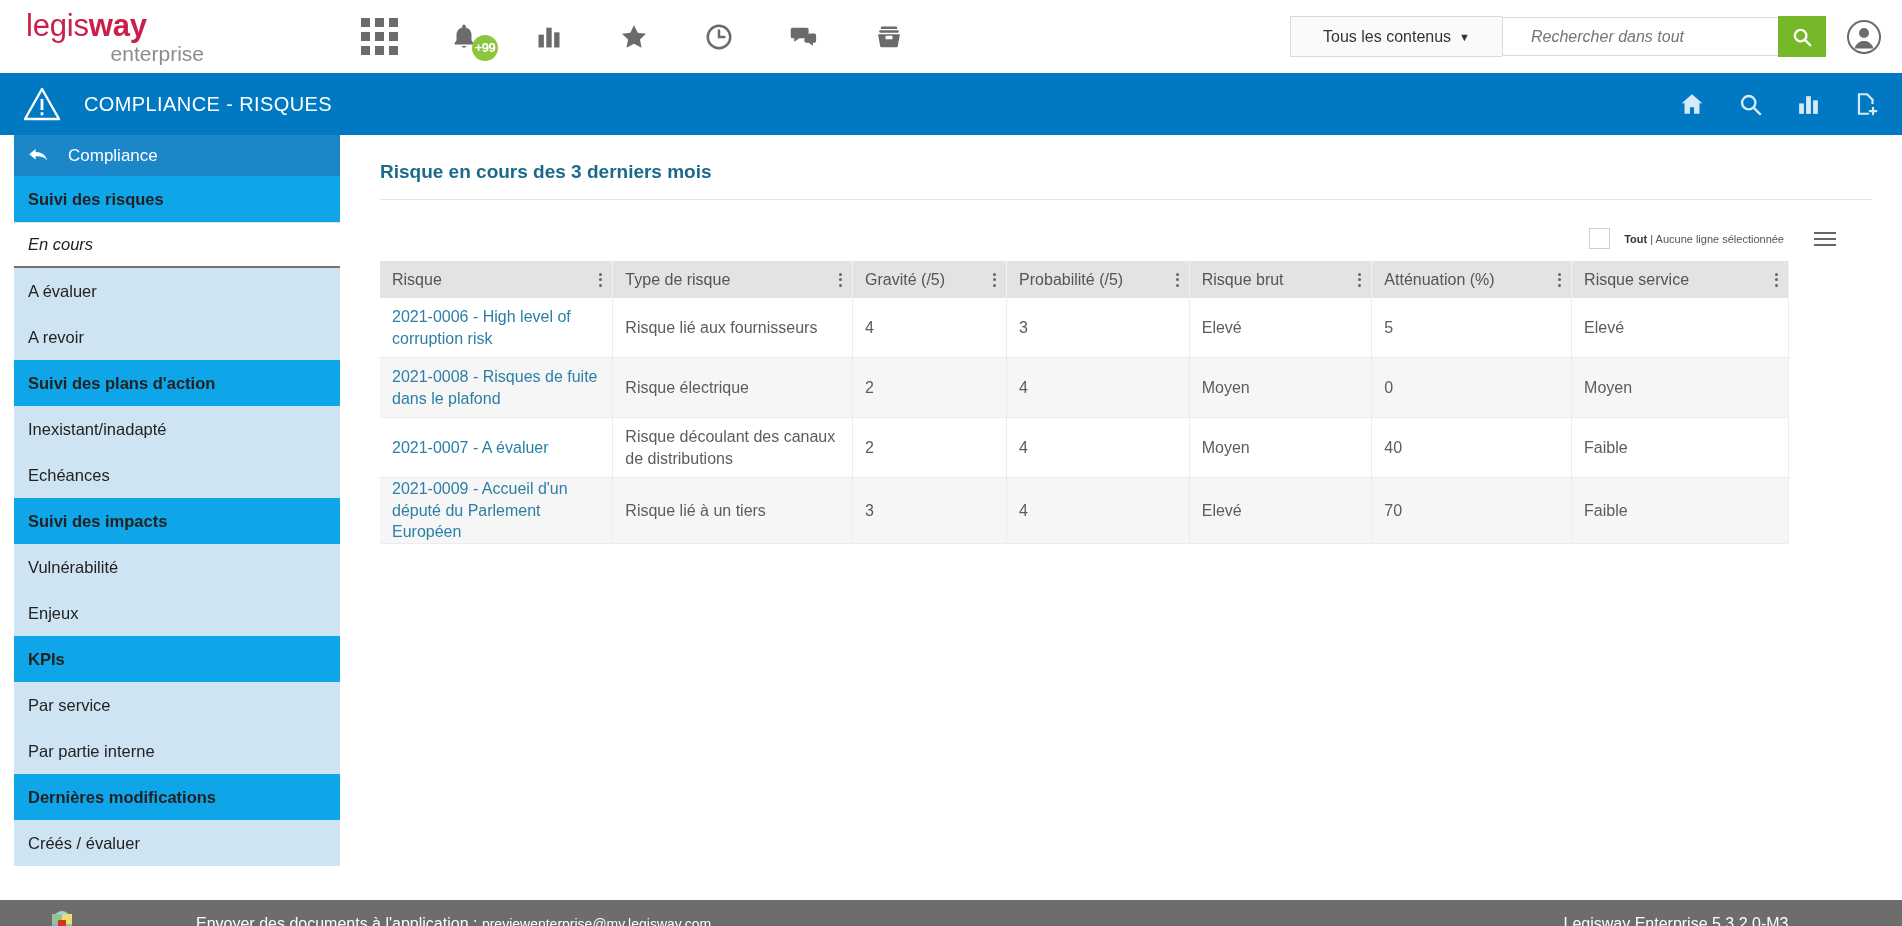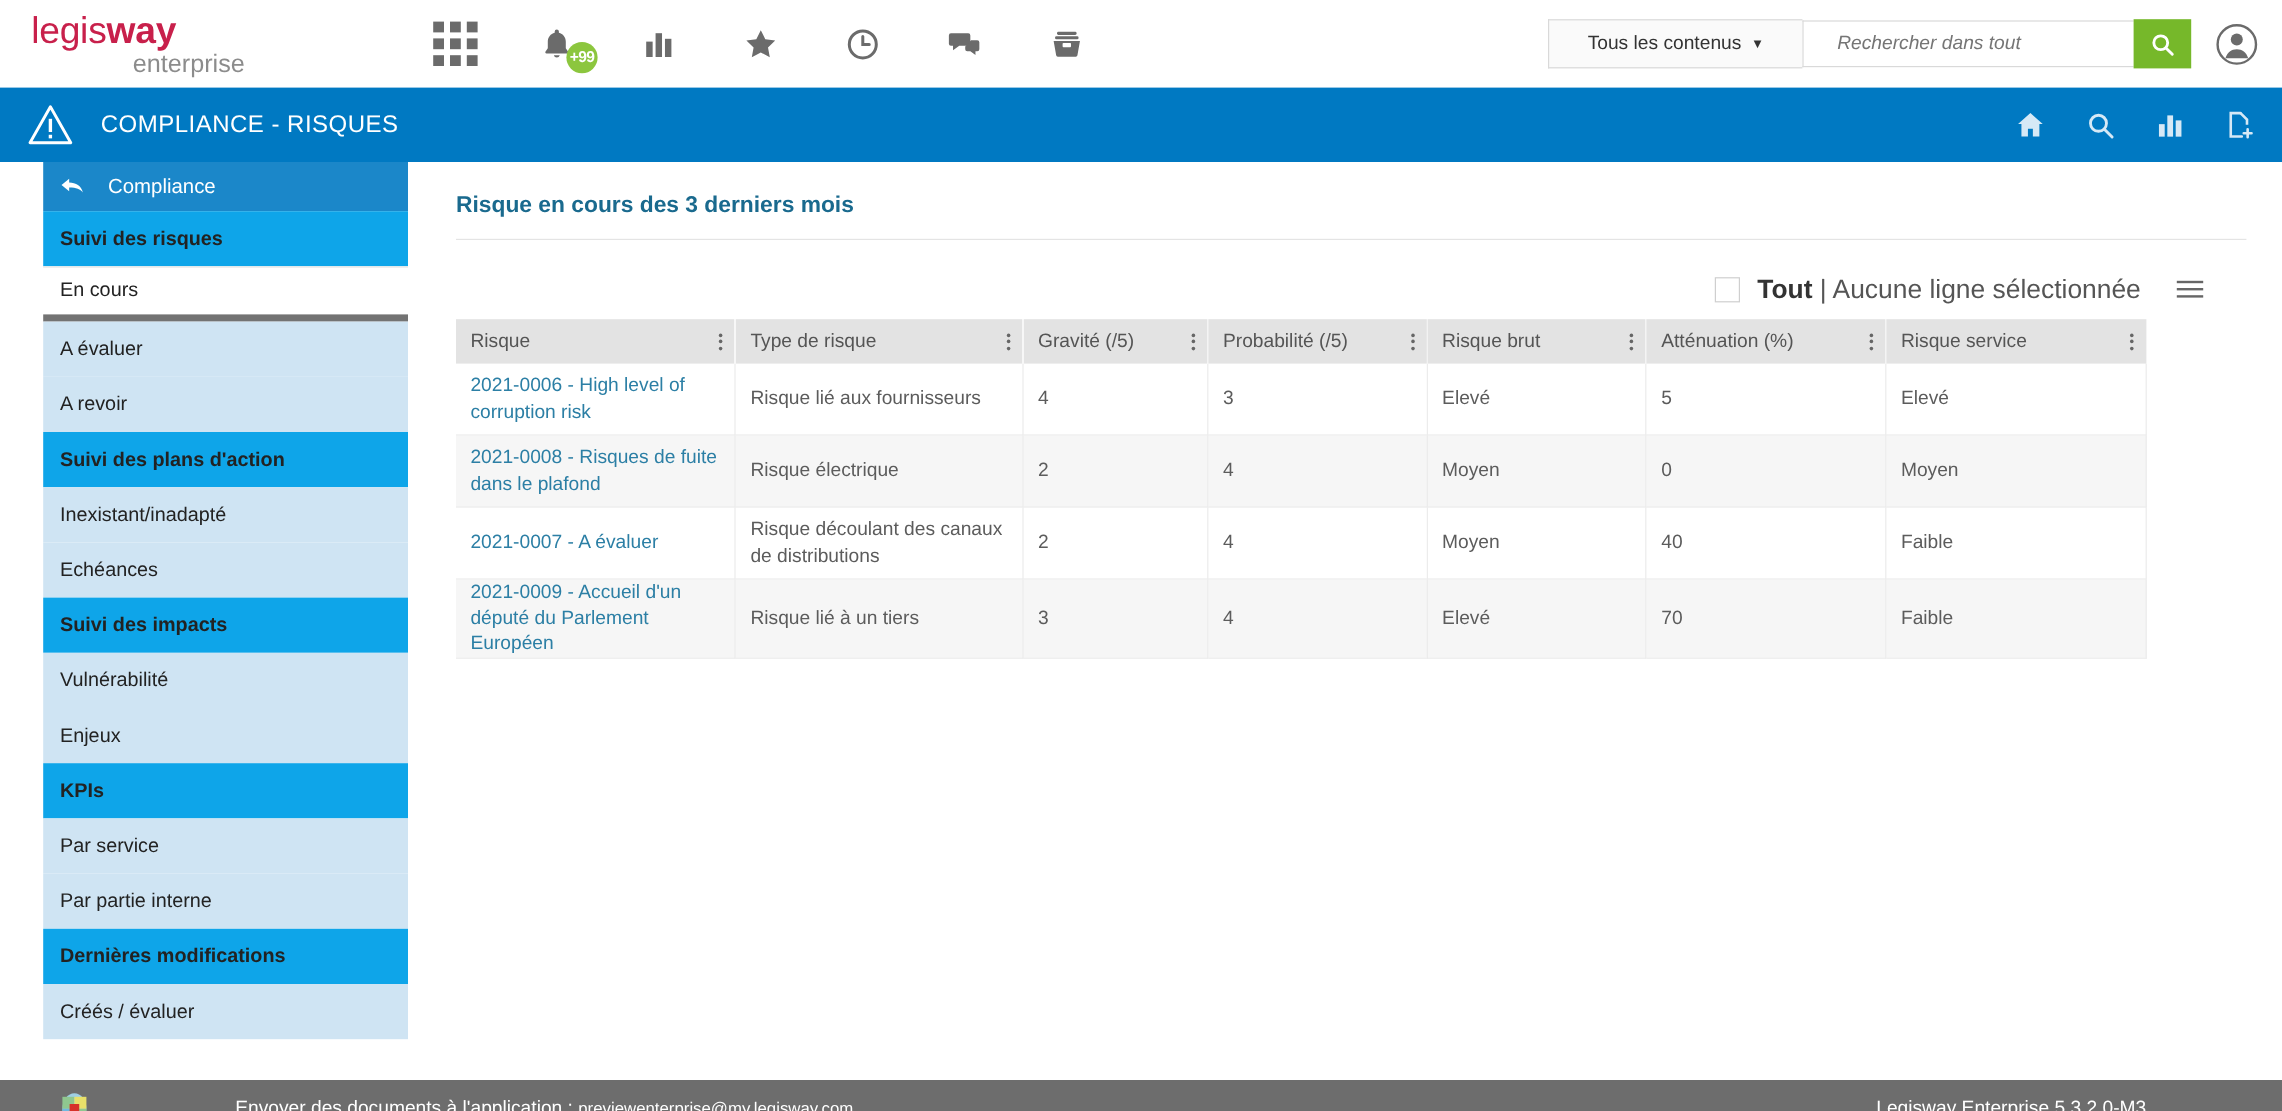--- a/index.html
+++ b/index.html
@@ -167,21 +167,21 @@
 
   
   .layout {
     display: flex;
     height: 765px;
   }
   .sidebar {
     width: 340px;
     flex: 0 0 340px;
     background: #ffffff;
-    padding-left: 36px;
+    padding-left: 14px;
     box-sizing: border-box;
     text-align: center;
   }
   .side-head {
     background: #1b87c9;
     height: 41px;
     display: flex;
     align-items: center;
     color: #ffffff;
     font-size: 17px;
@@ -201,21 +201,22 @@
   .side-item.group {
     font-weight: bold;
     background: #0ea5e9;
   }
   .side-item.child {
     background: #cfe4f3;
   }
   .side-item.active {
     background: #ffffff;
     border-top: 1px solid #e3e3e3;
-    border-bottom: 6px solid #737373;
+    border-bottom: 2px solid #737373;
+    font-style: italic;
   }
 
   
   .main {
     flex: 1;
     padding: 0 30px 0 40px;
     box-sizing: border-box;
   }
   .main-title {
     color: #1a6a8e;
@@ -237,21 +238,21 @@
     gap: 14px;
   }
   .sel-checkbox {
     width: 21px;
     height: 21px;
     border: 1px solid #cfcfcf;
     background: #fff;
     cursor: pointer;
     box-sizing: border-box;
   }
-  .sel-text { font-size: 22px; color: #555; }
+  .sel-text { font-size: 11px; color: #555; }
   .sel-text b { color: #333; }
   .burger { cursor: pointer; display:flex; flex-direction:column; gap:4px; margin-left: 16px; }
   .burger i { width: 22px; height: 2px; background: #666; display:block; }
 
   table.risk-table {
     border-collapse: collapse;
     width: 1409px;
     table-layout: fixed;
     font-size: 16px;
   }

